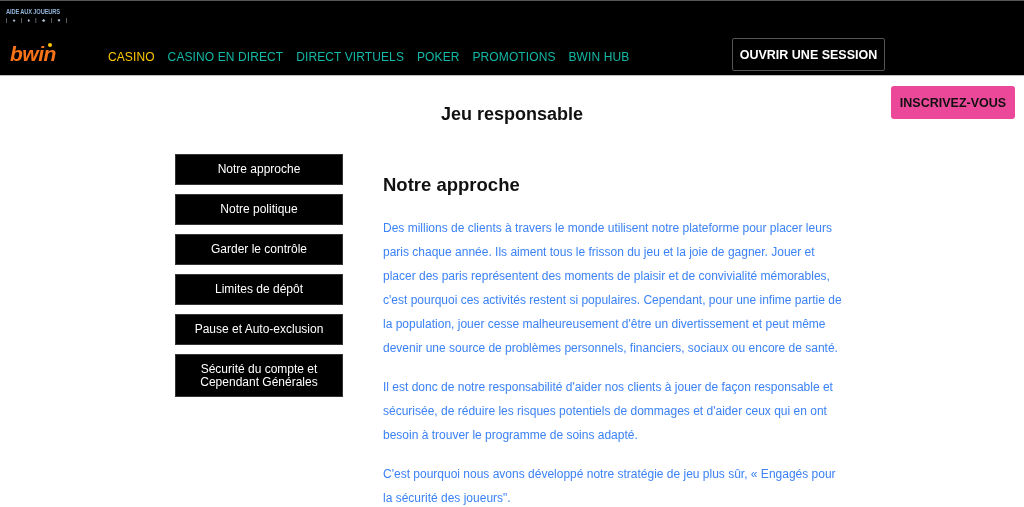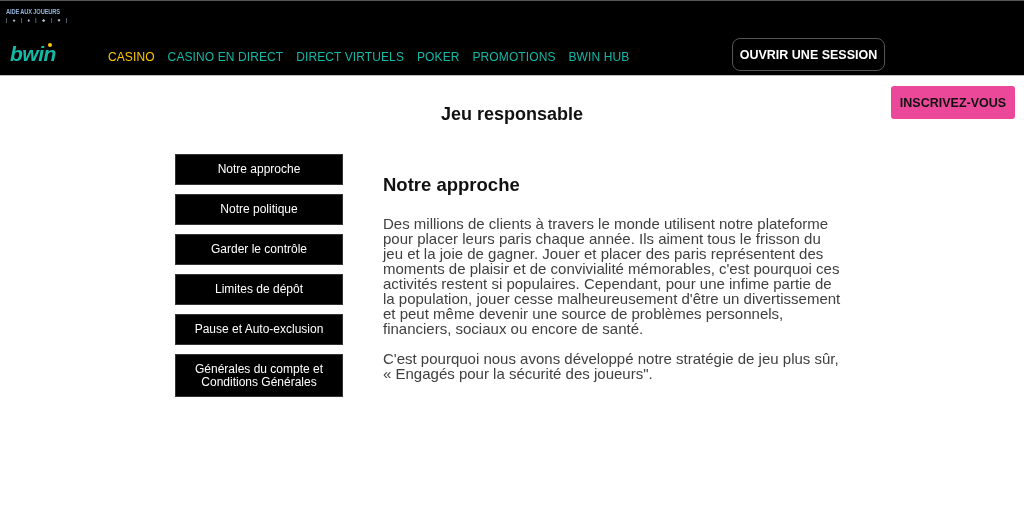--- a/index.html
+++ b/index.html
@@ -4,39 +4,39 @@
   <style>
     * { box-sizing: border-box; margin: 0; padding: 0; }
     html, body { width: 1024px; height: 507px; overflow: hidden; background: #ffffff; }
     body { font-family: "Liberation Sans", sans-serif; color: #111; }
 
     .header { position: absolute; left: 0; top: 0; width: 1024px; height: 76px; background: #000; border-top: 1px solid #555; border-bottom: 1px solid #bdbdbd; }
     .help-badge { position: absolute; left: 6px; top: 7px; width: 60px; height: 20px; }
     .help-badge .t { font-family: "Liberation Sans", sans-serif; font-size: 7px; font-weight: bold; color: #8fb3d9; letter-spacing: -0.2px; transform: scaleX(0.82); transform-origin: left; white-space: nowrap; }
     .help-badge .suits { font-size: 5px; color: #b9c9dc; letter-spacing: 2px; margin-top: 2px; white-space: nowrap; }
 
-    .logo { position: absolute; left: 10px; top: 41px; font-family: "Liberation Sans", sans-serif; font-weight: bold; font-style: italic; font-size: 21px; color: #14b8a6; letter-spacing: -0.5px; }
+    .logo { position: absolute; left: 10px; top: 41px; font-family: "Liberation Sans", sans-serif; font-weight: bold; font-style: italic; font-size: 21px; color: #f97316; letter-spacing: -0.5px; }
     .logo .dot { position: absolute; left: 38px; top: 1px; width: 4px; height: 4px; border-radius: 50%; background: #ffc800; }
 
     .nav { position: absolute; left: 87px; top: 49px; display: flex; gap: 0; margin-left: 21px; }
     .nav-item { font-family: "Liberation Sans", sans-serif; font-size: 12px; color: #14b8a6; margin-right: 13px; white-space: nowrap; letter-spacing: 0.1px; cursor: pointer; }
     .nav-item.active { color: #ffc800; }
 
-    .btn-login { position: absolute; left: 732px; top: 37px; width: 153px; height: 33px; border: 1px solid #555; border-radius: 8px; background: #000; color: #fff; font-family: "Liberation Sans", sans-serif; font-size: 12.5px; font-weight: bold; display: flex; align-items: center; justify-content: center; }
+    .btn-login { position: absolute; left: 732px; top: 37px; width: 153px; height: 33px; border: 1px solid #555; border-radius: 2px; background: #000; color: #fff; font-family: "Liberation Sans", sans-serif; font-size: 12.5px; font-weight: bold; display: flex; align-items: center; justify-content: center; }
     .btn-register { position: absolute; left: 891px; top: 37px; width: 124px; height: 33px; border-radius: 3px; background: #ec4899; color: #111; font-family: "Liberation Sans", sans-serif; font-size: 12.5px; font-weight: bold; display: flex; align-items: center; justify-content: center; margin-top: 48px; }
 
     .page-title { position: absolute; left: 0; top: 104px; width: 1024px; text-align: center; font-size: 18px; font-weight: bold; color: #111; }
 
     .side { position: absolute; left: 175px; top: 154px; width: 168px; }
     .side-item { width: 168px; height: 31px; background: #000; color: #fff; font-size: 12px; display: flex; align-items: center; justify-content: center; text-align: center; margin-bottom: 9px; line-height: 13px; cursor: pointer; border: 1px solid #333; }
     .side-item.tall { height: 43px; }
 
     .content { position: absolute; left: 383px; top: 174px; width: 460px; }
     .content h2 { font-size: 18.5px; font-weight: bold; color: #111; margin-bottom: 20px; }
-    .content p { font-size: 15px; line-height: 15px; color: #404040; margin-bottom: 15px; }
+    .content p { font-size: 12px; line-height: 24px; color: #3b82f6; margin-bottom: 15px; }
   </style>
 </head>
 <body>
 
 <div class="header">
   <div class="help-badge">
     <div class="t">AIDE AUX JOUEURS</div>
     <div class="suits">| ♠ | ♦ | ♣ | ♥ |</div>
   </div>
 
@@ -59,20 +59,21 @@
 </div>
 
 <h1 class="page-title">Jeu responsable</h1>
 
 <div class="side">
   <div class="side-item">Notre approche</div>
   <div class="side-item">Notre politique</div>
   <div class="side-item">Garder le contrôle</div>
   <div class="side-item">Limites de dépôt</div>
   <div class="side-item">Pause et Auto-exclusion</div>
-  <div class="side-item tall">Générales du compte et Conditions Générales</div>
+  <div class="side-item tall">Sécurité du compte et Cependant Générales</div>
 </div>
 
 <div class="content">
   <h2>Notre approche</h2>
   <p>Des millions de clients à travers le monde utilisent notre plateforme pour placer leurs paris chaque année. Ils aiment tous le frisson du jeu et la joie de gagner. Jouer et placer des paris représentent des moments de plaisir et de convivialité mémorables, c'est pourquoi ces activités restent si populaires. Cependant, pour une infime partie de la population, jouer cesse malheureusement d'être un divertissement et peut même devenir une source de problèmes personnels, financiers, sociaux ou encore de santé.</p>
+  <p>Il est donc de notre responsabilité d'aider nos clients à jouer de façon responsable et sécurisée, de réduire les risques potentiels de dommages et d'aider ceux qui en ont besoin à trouver le programme de soins adapté.</p>
   <p>C'est pourquoi nous avons développé notre stratégie de jeu plus sûr, « Engagés pour la sécurité des joueurs".</p>
 </div>
 
 </body></html>

